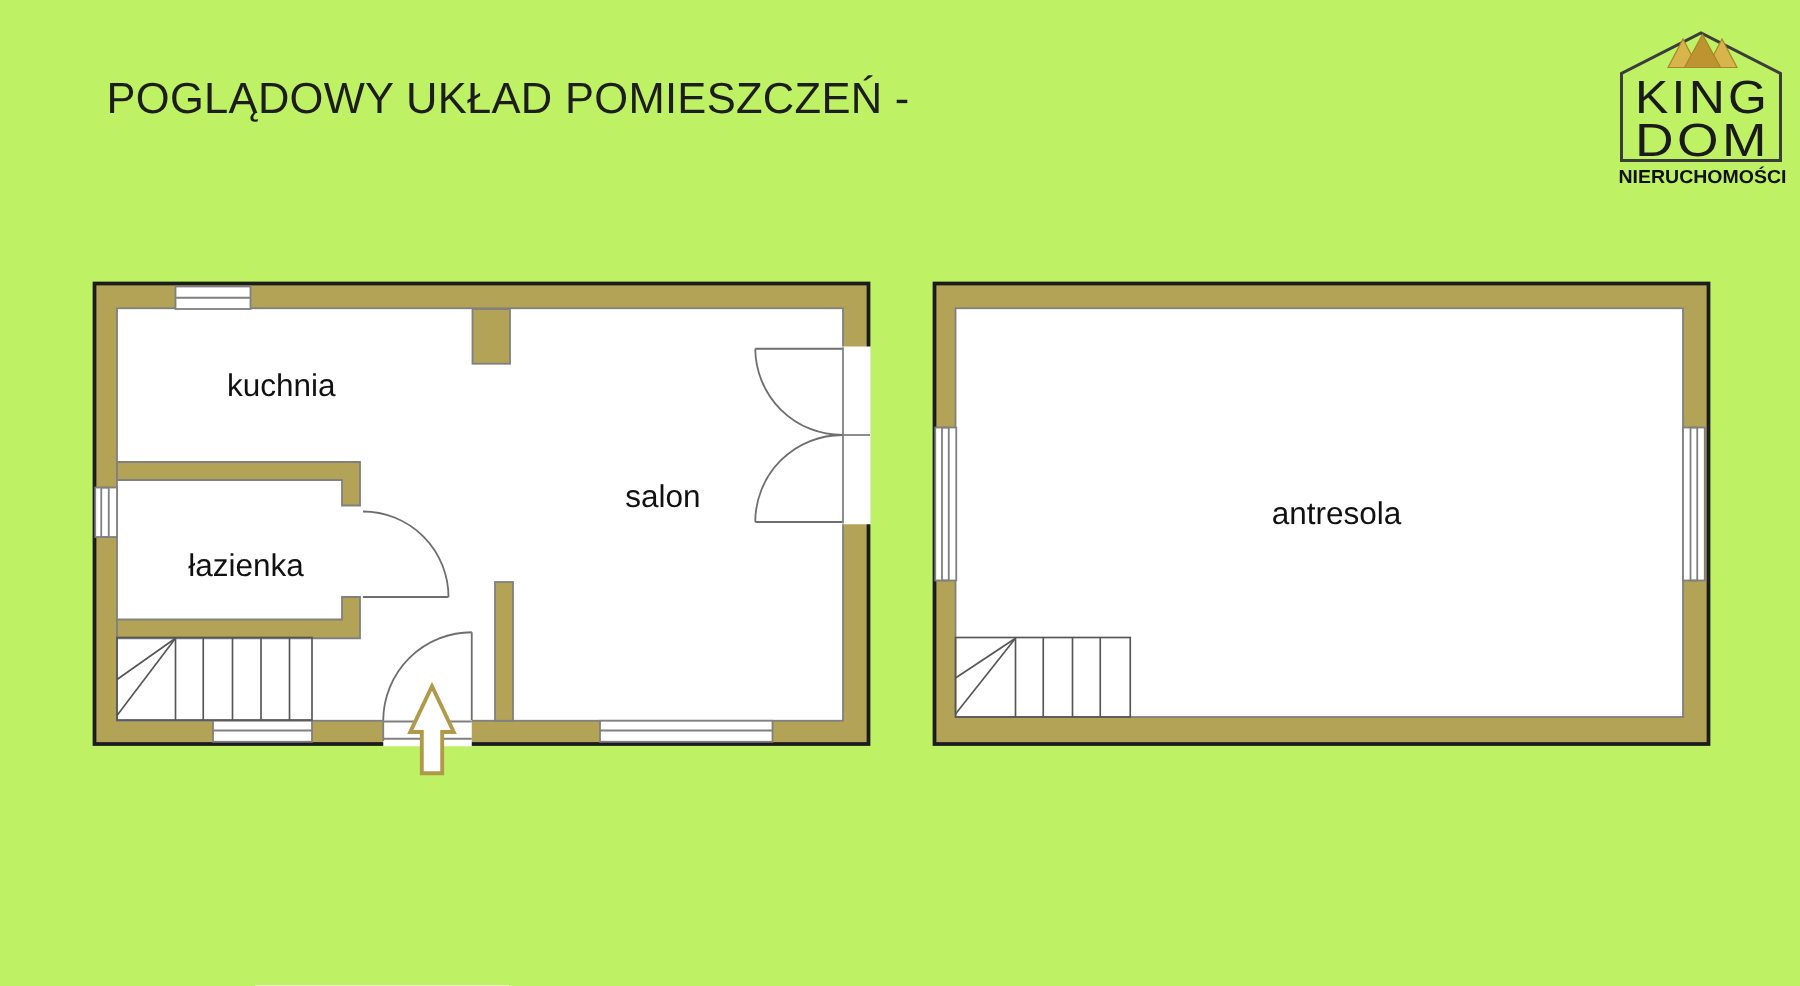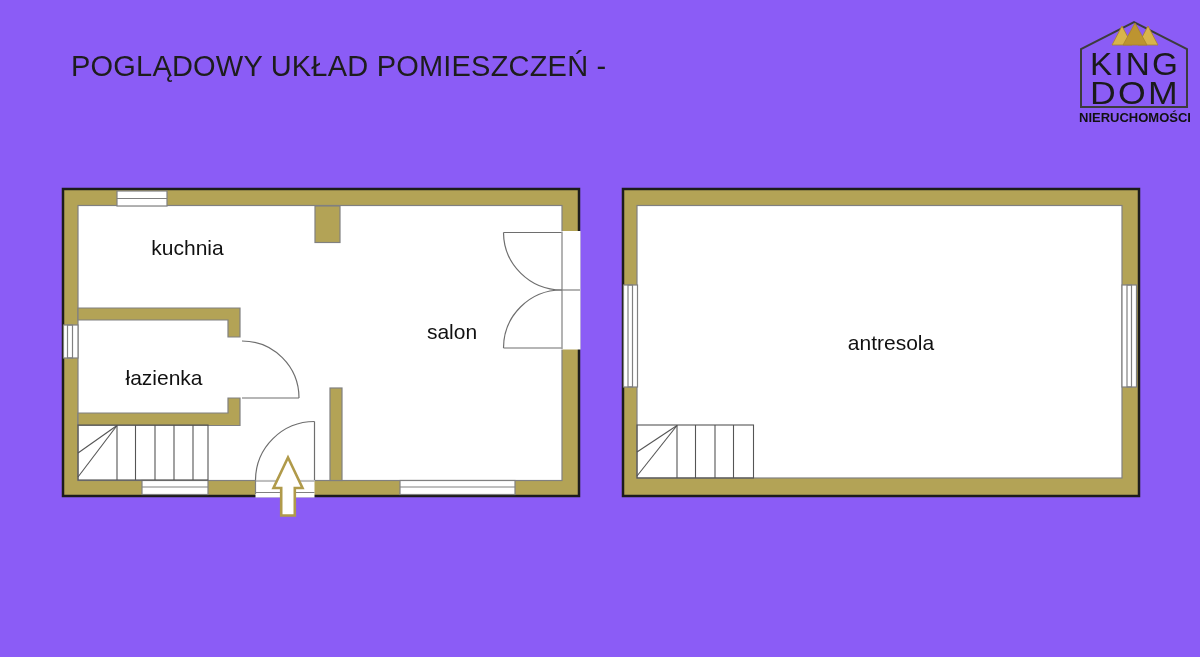--- a/index.html
+++ b/index.html
@@ -1,16 +1,16 @@
 <!DOCTYPE html>
 <html><head>
 <meta charset="utf-8">
 <style>
   html,body{margin:0;padding:0;background:#ffffff;}
-  .canvas{position:relative;width:1200px;height:657px;background:#8b5cf6;overflow:hidden;
+  .canvas{position:relative;width:1200px;height:657px;background:#bef264;overflow:hidden;
           font-family:"Liberation Sans",sans-serif;}
   .title-block{position:absolute;left:71px;top:48px;color:#1d1d1d;font-size:29px;
                line-height:37px;letter-spacing:0.2px;}
   .title-block span{display:block;}
   .room-label{position:absolute;color:#111111;font-size:21px;text-align:center;}
   .plan-svg{position:absolute;left:0;top:0;}
   .logo-svg{position:absolute;left:1076px;top:18px;}
   svg text{font-family:"Liberation Sans",sans-serif;}
 </style>
 </head>
@@ -102,23 +102,23 @@
         <line x1="677" y1="425" x2="677" y2="478"></line>
         <line x1="695.5" y1="425" x2="695.5" y2="478"></line>
         <line x1="715" y1="425" x2="715" y2="478"></line>
         <line x1="733.5" y1="425" x2="733.5" y2="478"></line>
         <line x1="637" y1="476" x2="677" y2="425.5"></line>
         <line x1="637" y1="452" x2="677" y2="425.5"></line>
       </g>
     </g>
   </svg>
 
-  <div class="room-label" style="left:130px;top:236px;width:115px;">kuchnia</div>
+  <div class="room-label" style="left:130px;top:246px;width:115px;">kuchnia</div>
   <div class="room-label" style="left:106px;top:366px;width:116px;">łazienka</div>
-  <div class="room-label" style="left:402px;top:320px;width:100px;">salon</div>
+  <div class="room-label" style="left:392px;top:320px;width:100px;">salon</div>
   <div class="room-label" style="left:831px;top:331px;width:120px;">antresola</div>
 
   <svg class="logo-svg" width="120" height="114" viewBox="0 0 120 114">
     <polygon points="5,89 5,31 58,4 111,31 111,89" fill="none" stroke="#3c3c3c" stroke-width="2"></polygon>
     <g stroke="#a8842a" stroke-width="0.8">
       <polygon points="36,27 46,8 56,27" fill="#d8b44c"></polygon>
       <polygon points="62,27 72,8 82,27" fill="#d8b44c"></polygon>
       <polygon points="47,27 59,5 71,27" fill="#bd9430"></polygon>
     </g>
     <text x="59" y="57" text-anchor="middle" font-size="31" letter-spacing="2" textLength="90" lengthAdjust="spacingAndGlyphs" fill="#1a1a1a">KING</text>

